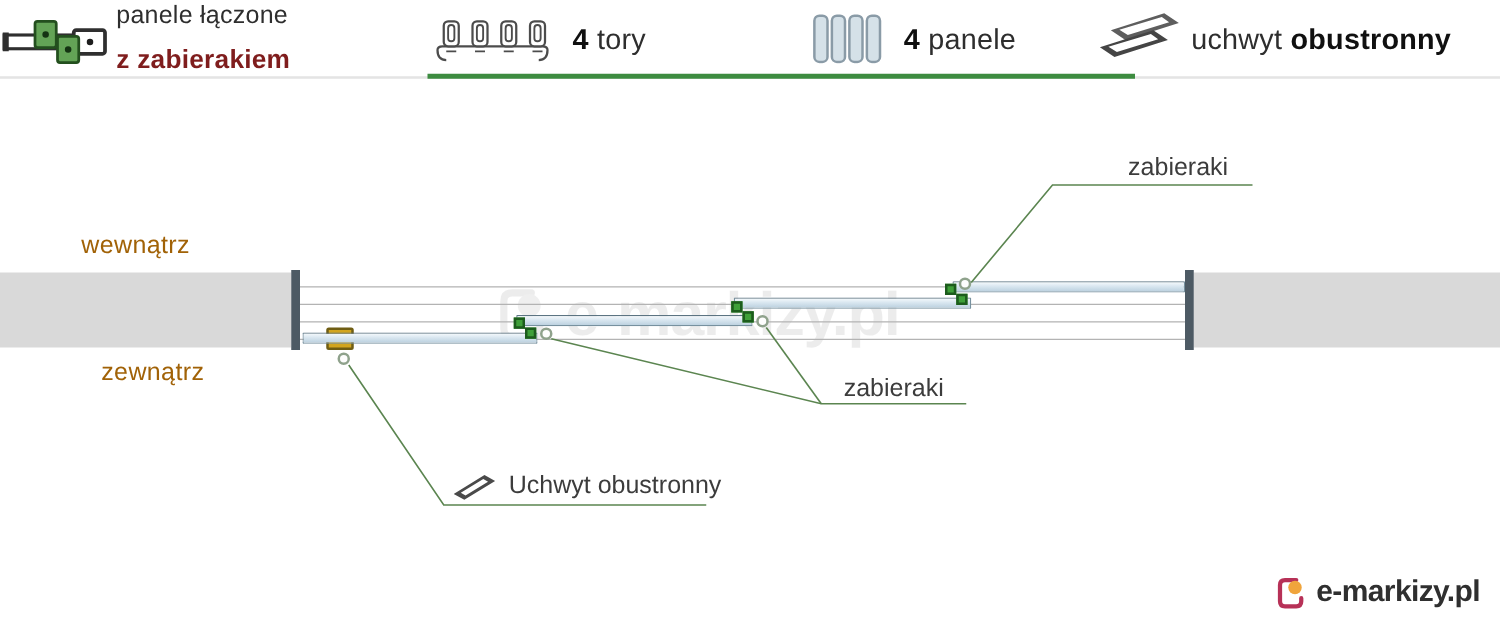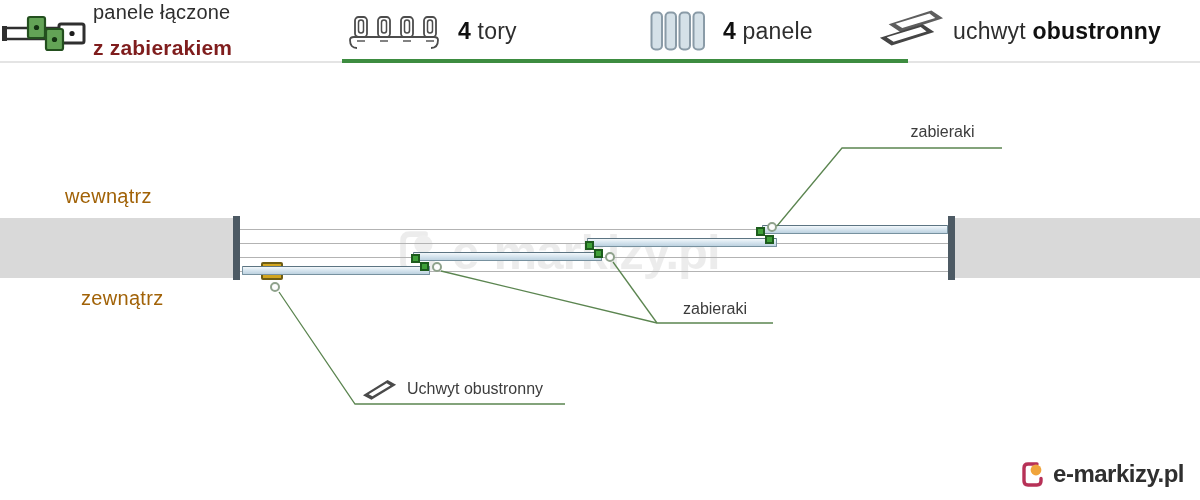--- a/index.html
+++ b/index.html
@@ -43,21 +43,21 @@
   }
   .handle-yellow {
     position:absolute; left:261px; top:262px; width:22px; height:18px; z-index:1;
     background:#d2a51f; border:2px solid #6f5d13; border-radius:2px;
   }
   .sq { position:absolute; width:9px; height:9px; background:#3fa039; border:2px solid #1d5c1d; z-index:4; }
   .dot-circle { position:absolute; width:10px; height:10px; border-radius:50%; background:#fdfdfd; border:2px solid #8fa28c; z-index:5; }
 
   .leaders { position:absolute; left:0; top:0; z-index:6; pointer-events:none; }
 
-  .callout { position:absolute; font-size:16px; color:#3c3c3c; z-index:7; white-space:nowrap; }
+  .callout { position:absolute; font-size:20px; color:#3c3c3c; z-index:7; white-space:nowrap; }
   .co-zab-top { left:880px; top:123px; width:125px; text-align:center; }
   .co-zab-mid { left:657px; top:300px; width:116px; text-align:center; }
   .co-handle  { left:362px; top:377px; display:flex; align-items:center; gap:9px; }
 
   
   .watermark {
     position:absolute; left:398px; top:220px; height:64px; z-index:0;
     display:flex; align-items:center; gap:10px; opacity:0.13;
   }
   .watermark .wm-text { font-size:49px; font-weight:600; color:#777; letter-spacing:-1px; }

